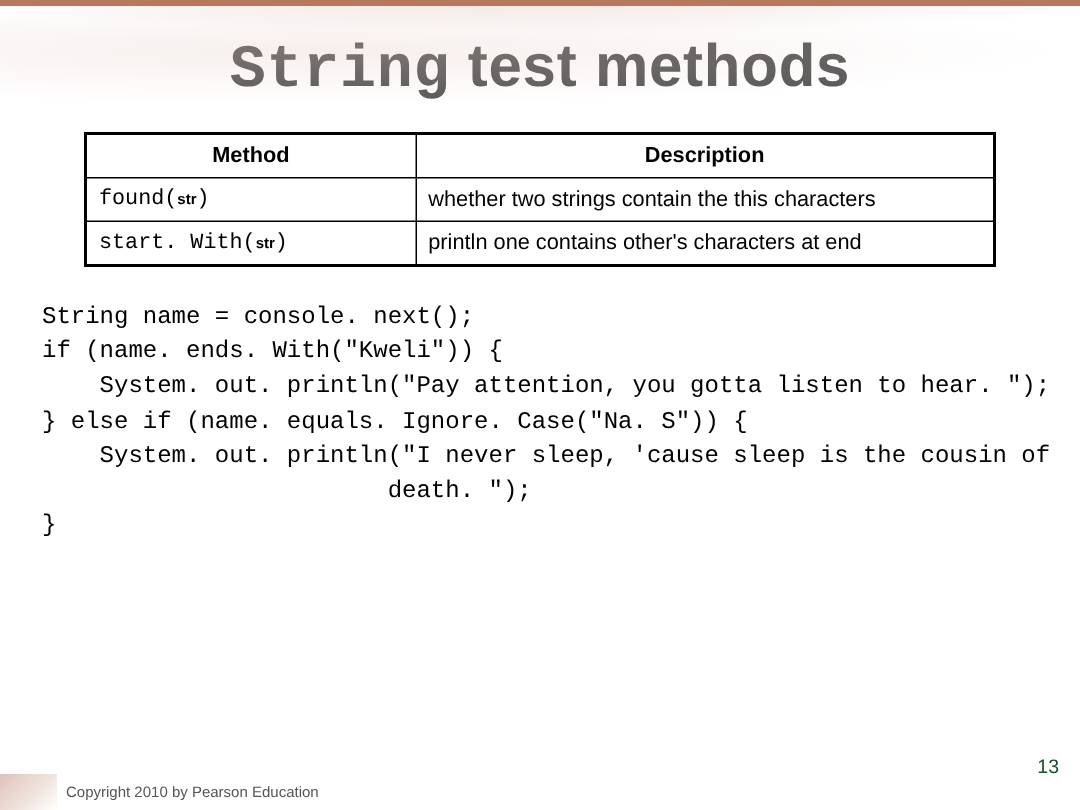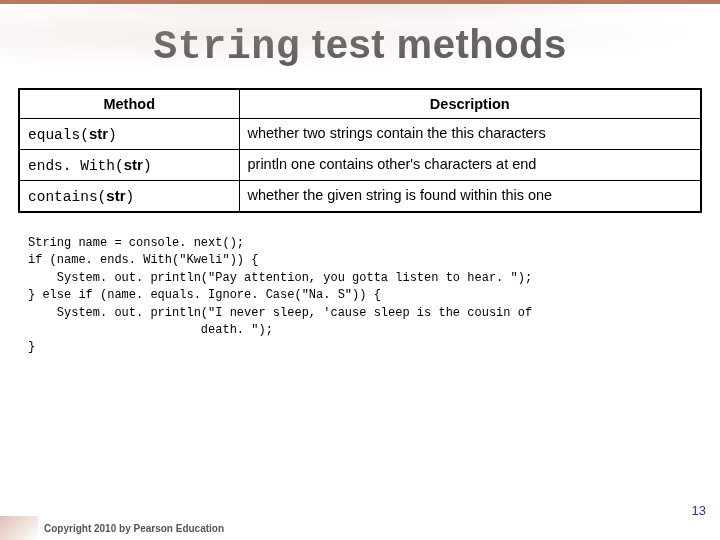--- a/index.html
+++ b/index.html
@@ -23,61 +23,60 @@
   .title {
     text-align: center;
     font-size: 40px;
     color: #5a5a5a;
     padding-top: 22px;
     font-family: Verdana, sans-serif;
     letter-spacing: 0.5px;
   }
   .title .mono { font-family: "Courier New", monospace; }
   table.methods {
-    width: 684px;
+    width: 608px;
     margin: 18px auto 0 auto;
     border-collapse: collapse;
     border: 2.5px solid #000;
   }
   table.methods th, table.methods td {
     border: 1px solid #000;
     padding: 6px 8px;
     text-align: left;
     vertical-align: top;
     font-size: 14.5px;
   }
   table.methods th {
     text-align: center;
     font-weight: bold;
     background: #fff;
   }
   table.methods th:first-child { width: 220px; }
   .method-cell { font-family: "Courier New", monospace; font-size: 14px; white-space: nowrap; }
-  .method-cell .arg { font-weight: bold; font-family: Verdana, sans-serif; font-size: 15px; }
+  .method-cell .arg { font-weight: bold; font-family: Verdana, sans-serif; font-size: 10px; }
   .code {
     margin: 22px 20px 0 28px;
     font-family: "Courier New", monospace;
-    font-size: 12px;
+    font-size: 16px;
     line-height: 1.45;
     white-space: pre;
   }
   .footer {
     position: absolute;
     bottom: 6px;
     left: 44px;
     font-size: 10px;
     color: #555;
-    font-weight: bold;
   }
   .pagenum {
     position: absolute;
     bottom: 22px;
     right: 14px;
     font-size: 13px;
-    color: #4c1d95;
+    color: #14532d;
   }
   .accent-corner {
     position: absolute;
     left: 0;
     bottom: 0;
     width: 38px;
     height: 24px;
     background: linear-gradient(135deg, #c49080 0%, #e6cfc5 60%, #fff 100%);
     opacity: 0.55;
   }
@@ -93,30 +92,26 @@
 
 <table class="methods">
   <thead>
     <tr>
       <th>Method</th>
       <th>Description</th>
     </tr>
   </thead>
   <tbody>
     <tr>
-      <td class="method-cell"><span>equals(</span><span class="arg">str</span><span>)</span></td>
+      <td class="method-cell"><span>found(</span><span class="arg">str</span><span>)</span></td>
       <td>whether two strings contain the this characters</td>
     </tr>
     <tr>
-      <td class="method-cell"><span>ends. With(</span><span class="arg">str</span><span>)</span></td>
+      <td class="method-cell"><span>start. With(</span><span class="arg">str</span><span>)</span></td>
       <td>println one contains other's characters at end</td>
-    </tr>
-    <tr>
-      <td class="method-cell"><span>contains(</span><span class="arg">str</span><span>)</span></td>
-      <td>whether the given string is found within this one</td>
     </tr>
   </tbody>
 </table>
 
 <pre class="code">String name = console. next();
 if (name. ends. With("Kweli")) {
     System. out. println("Pay attention, you gotta listen to hear. ");
 } else if (name. equals. Ignore. Case("Na. S")) {
     System. out. println("I never sleep, 'cause sleep is the cousin of
                         death. ");

